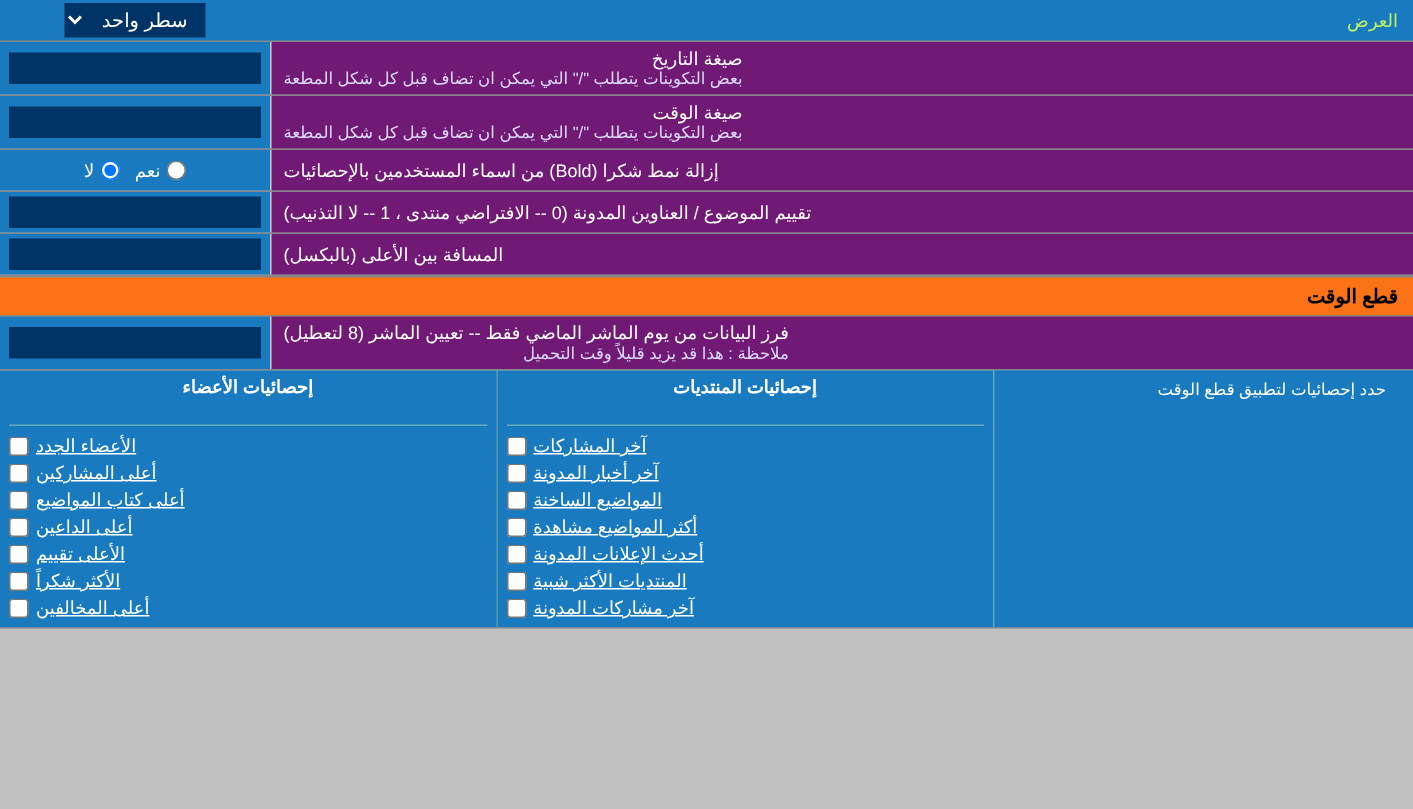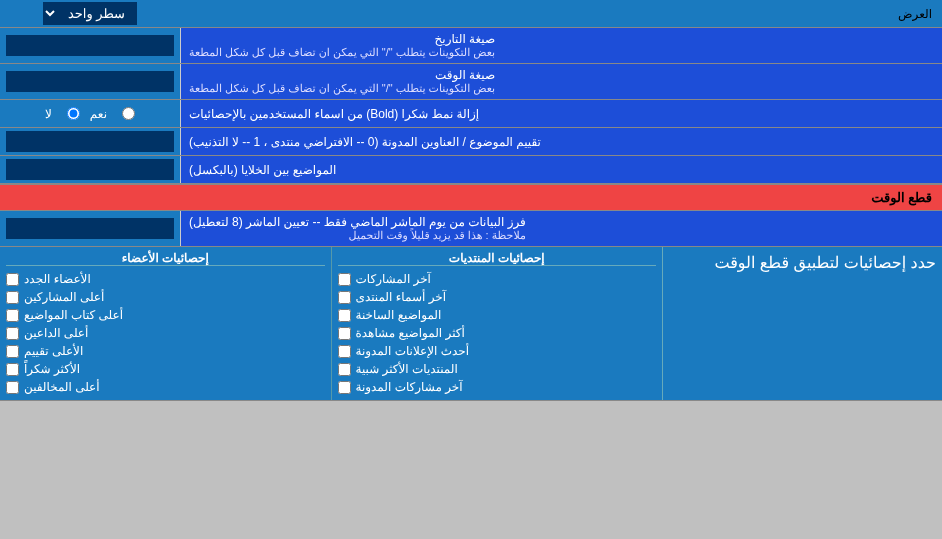--- a/index.html
+++ b/index.html
@@ -16,21 +16,21 @@
     }
 
     .row {
       display: flex;
       align-items: stretch;
       border-bottom: 1px solid #888;
       min-height: 28px;
     }
 
     .row-label {
-      background: #1d4ed8;
+      background: #701a75;
       color: #fff;
       padding: 4px 8px;
       flex: 1;
       display: flex;
       align-items: center;
       justify-content: flex-end;
       text-align: right;
       font-size: 12px;
       border-left: 1px solid #ccc;
     }
@@ -56,21 +56,21 @@
       color: #fff;
       border: none;
       width: 100%;
       text-align: center;
       font-size: 13px;
       padding: 3px 4px;
       outline: none;
     }
 
     .section-header {
-      background: #ef4444;
+      background: #f97316;
       color: #000;
       font-weight: bold;
       font-size: 13px;
       padding: 5px 10px;
       text-align: right;
       border-bottom: 1px solid #888;
       border-top: 1px solid #888;
     }
 
     .row-radio {
@@ -82,34 +82,34 @@
       gap: 10px;
       width: 180px;
       min-width: 180px;
     }
 
     .row-radio label {
       color: #fff;
       font-size: 12px;
       display: flex;
       align-items: center;
-      gap: 15px;
+      gap: 4px;
     }
 
     .top-row {
       display: flex;
       align-items: center;
       background: #1a7abf;
       border-bottom: 1px solid #888;
       min-height: 28px;
     }
 
     .top-row-label {
       flex: 1;
-      color: #000000;
+      color: #bef264;
       text-align: right;
       padding: 4px 10px;
       font-size: 12px;
     }
 
     .top-row-select {
       width: 180px;
       min-width: 180px;
       display: flex;
       align-items: center;
@@ -142,44 +142,45 @@
       border-left: none;
     }
 
     .cb-section-title {
       color: #fff;
       font-weight: bold;
       font-size: 12px;
       text-align: center;
       margin-bottom: 4px;
       border-bottom: 1px solid #6ab;
-      padding-bottom: 0;
+      padding-bottom: 18px;
     }
 
     .cb-row {
       display: flex;
       align-items: center;
       justify-content: flex-end;
       gap: 5px;
       color: #fff;
       font-size: 12px;
       padding: 2px 0;
+      text-decoration: underline;
     }
 
     .cb-row input[type="checkbox"] {
       flex-shrink: 0;
     }
 
     .bottom-label-area {
       width: 280px;
       min-width: 280px;
       background: #1a7abf;
       color: #fff;
-      font-size: 16px;
-      padding: 6px 6px;
+      font-size: 11px;
+      padding: 6px 18px;
       text-align: right;
       border-left: 1px solid #6ab;
       display: flex;
       align-items: flex-start;
     }
   </style>
 </head>
 <body>
 
 <div class="container">
@@ -236,21 +237,21 @@
   <div class="row">
     <div class="row-label">تقييم الموضوع / العناوين المدونة (0 -- الافتراضي منتدى ، 1 -- لا التذنيب)</div>
     <div class="row-input">
       <input type="text" style="">
     </div>
   </div>
 
 
 
   <div class="row">
-    <div class="row-label">المواضيع بين الخلايا (بالبكسل)</div>
+    <div class="row-label">المسافة بين الأعلى (بالبكسل)</div>
     <div class="row-input">
       <input type="text" style="">
     </div>
   </div>
 
   <div class="section-header">قطع الوقت</div>
 
   <div class="row">
     <div class="row-label">
       <div>
@@ -267,21 +268,21 @@
 
     <div class="bottom-label-area">حدد إحصائيات لتطبيق قطع الوقت</div>
 
     <div class="cb-section">
       <div class="cb-section-title">إحصائيات المنتديات</div>
       <div class="cb-row">
         <span>آخر المشاركات</span>
         <input type="checkbox" style="">
       </div>
       <div class="cb-row">
-        <span>آخر أسماء المنتدى</span>
+        <span>آخر أخبار المدونة</span>
         <input type="checkbox" style="">
       </div>
       <div class="cb-row">
         <span>المواضيع الساخنة</span>
         <input type="checkbox" style="">
       </div>
       <div class="cb-row">
         <span>أكثر المواضيع مشاهدة</span>
         <input type="checkbox" style="">
       </div>

